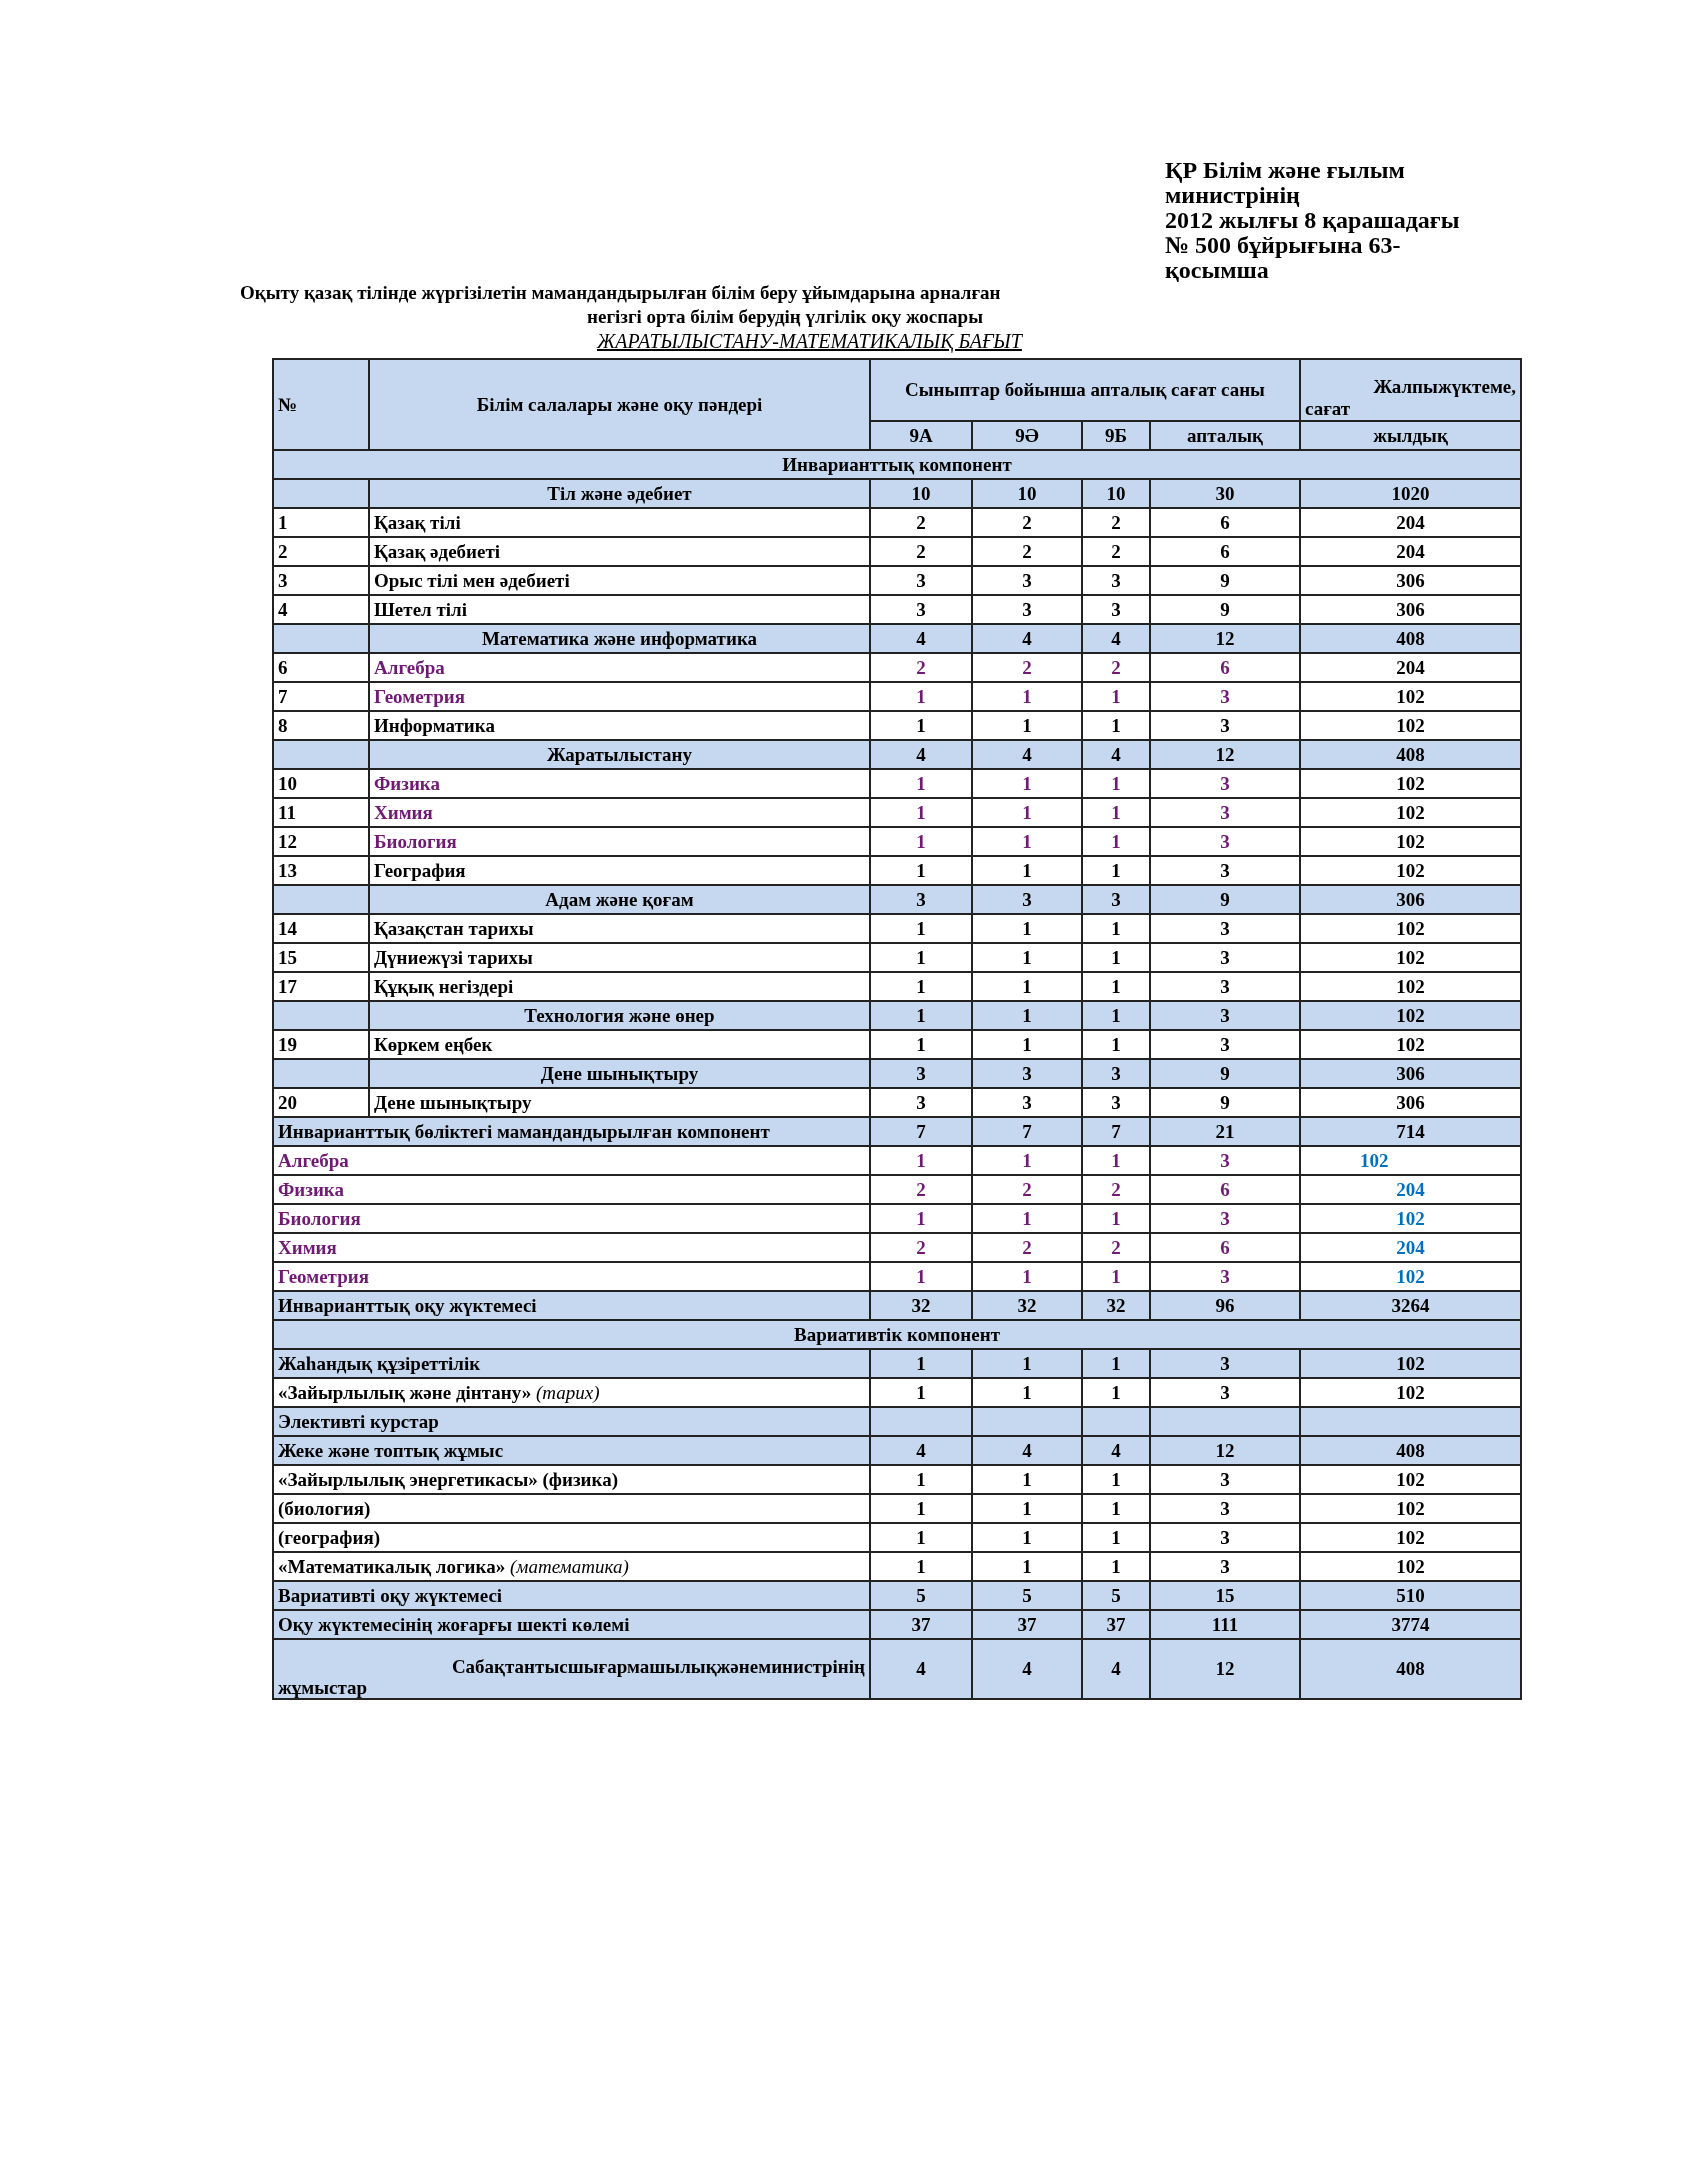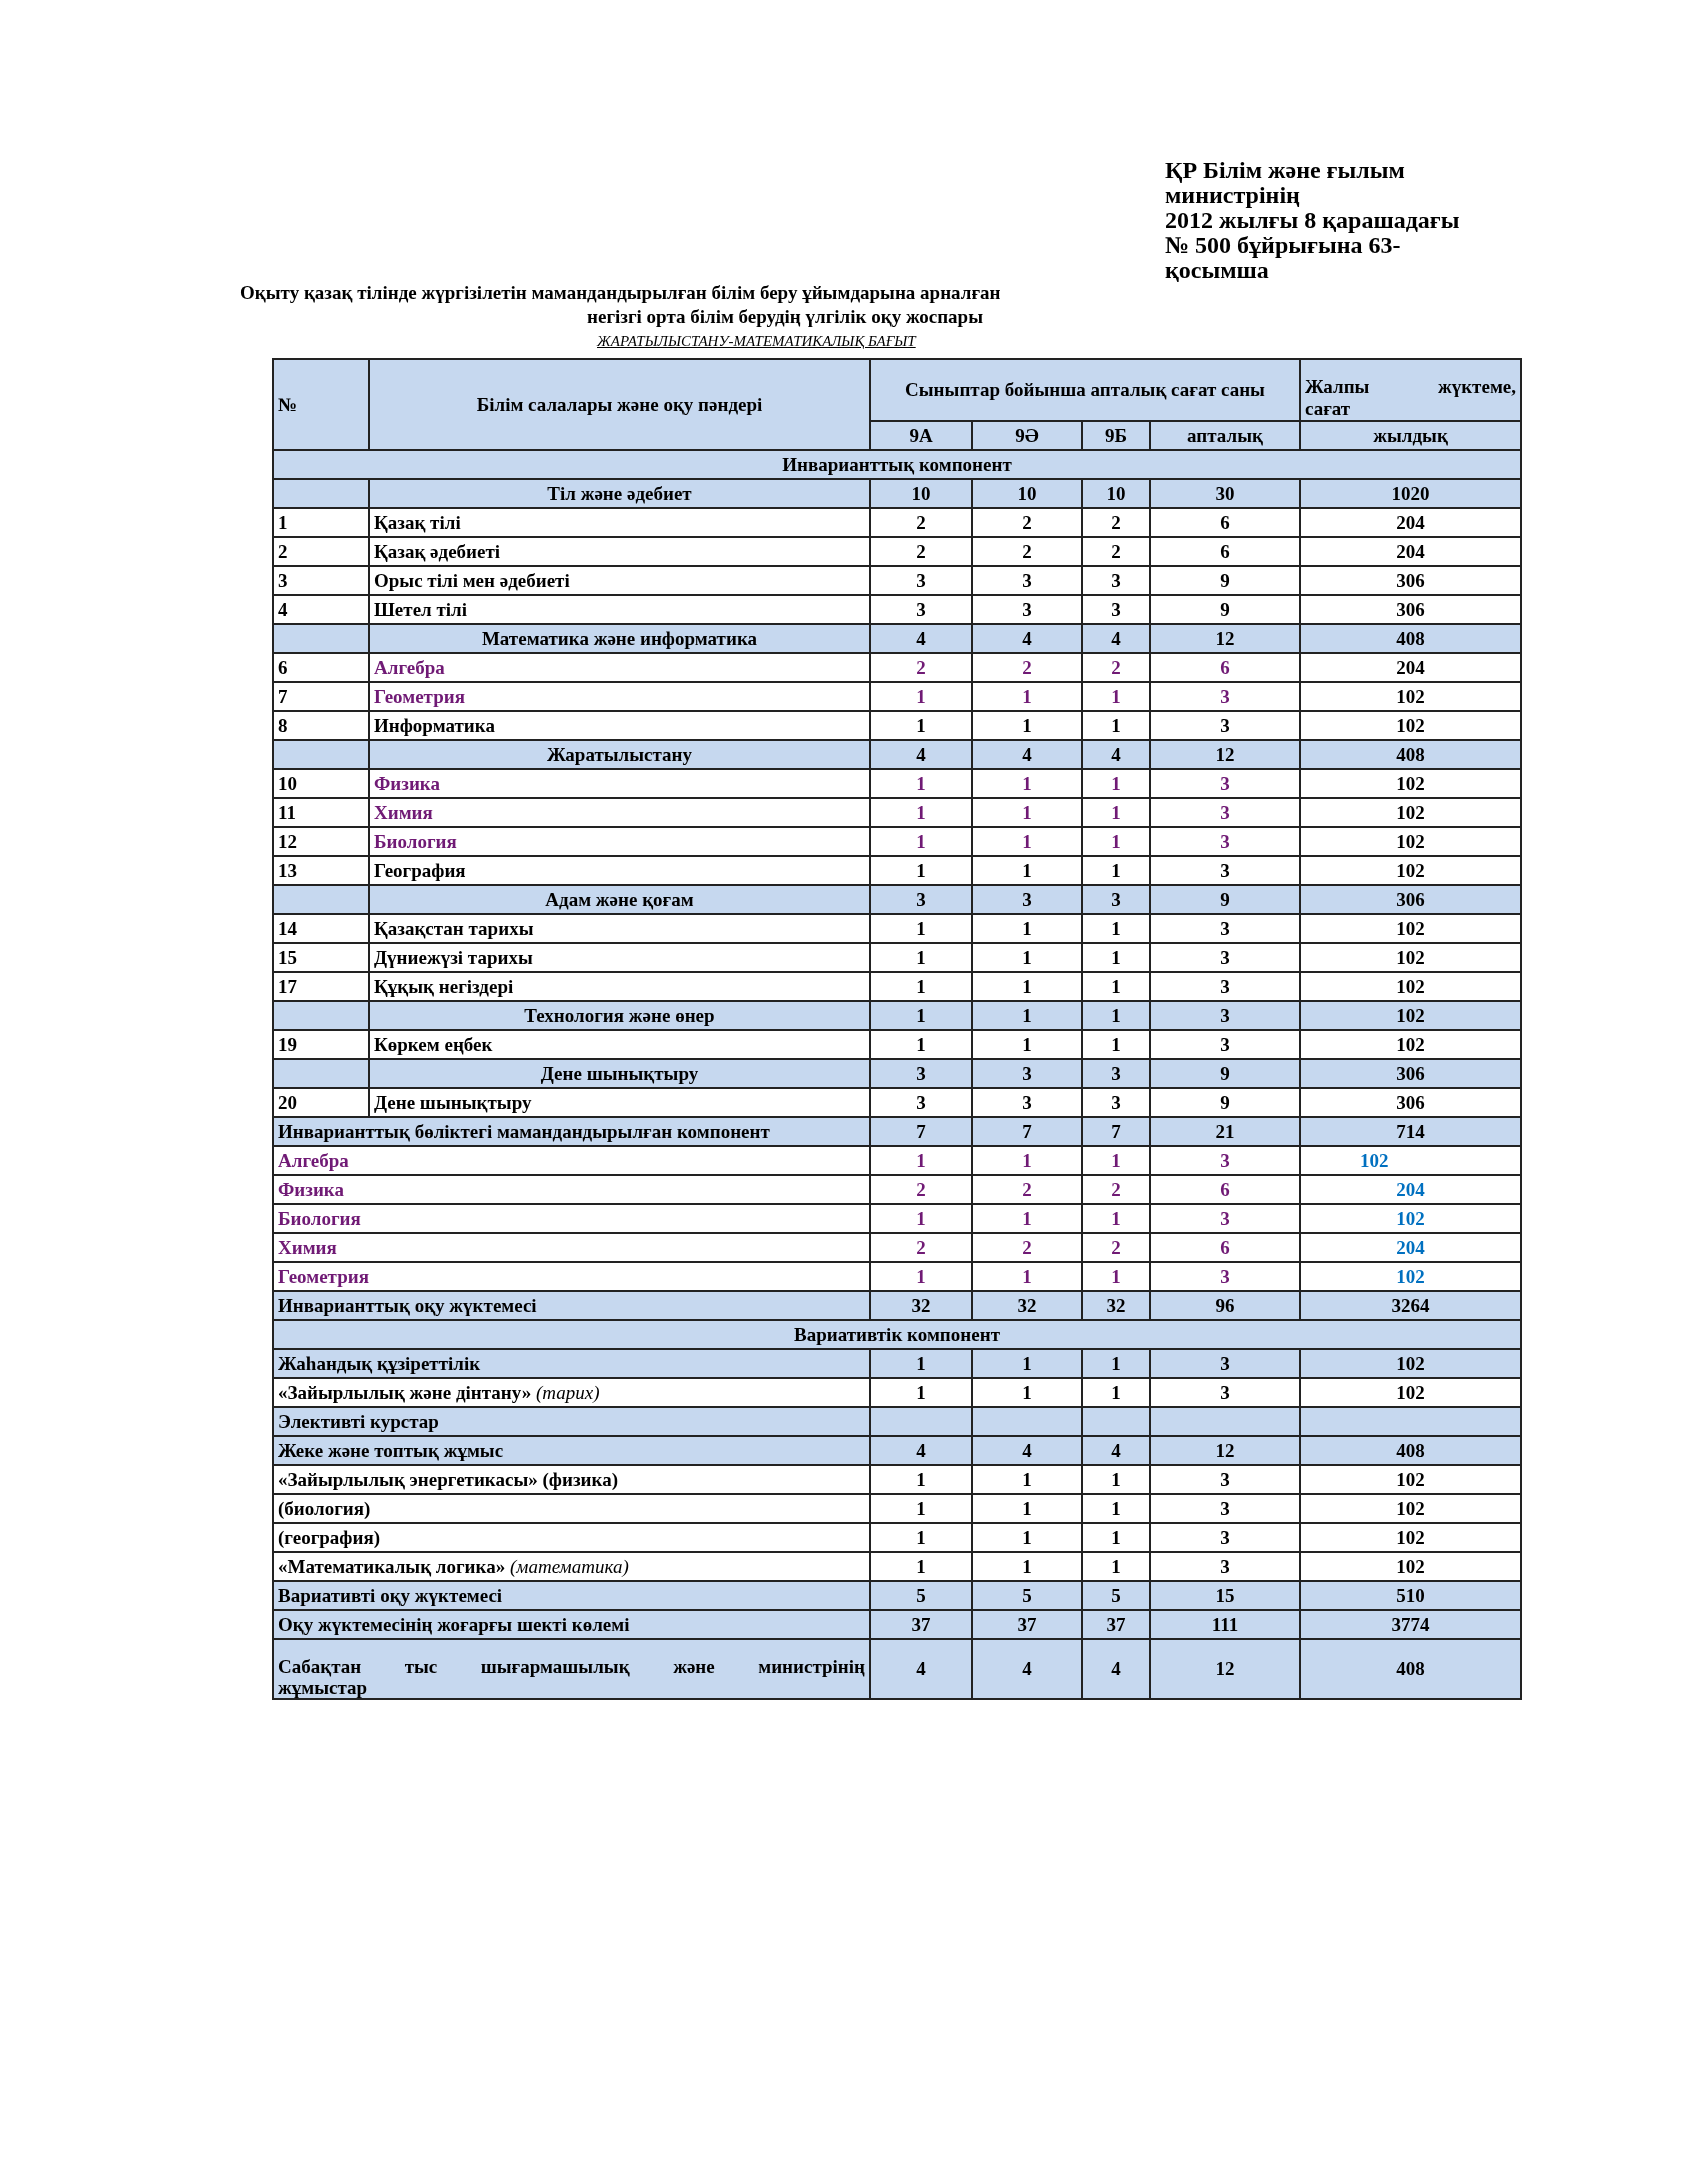--- a/index.html
+++ b/index.html
@@ -17,21 +17,21 @@
   .title1 {
     position: absolute; left: 240px; top: 281px;
     font-weight: bold; font-size: 19px; line-height: 24px; white-space: nowrap;
   }
   .title2 {
     position: absolute; left: 587px; top: 305px;
     font-weight: bold; font-size: 19px; line-height: 24px; white-space: nowrap;
   }
   .title3 {
     position: absolute; left: 597px; top: 329px;
-    font-style: italic; font-size: 15px; line-height: 24px; white-space: nowrap;
+    font-style: italic; font-size: 20px; line-height: 24px; white-space: nowrap;
     text-decoration: underline;
   }
   table.plan {
     position: absolute; left: 272px; top: 358px;
     width: 1248px;
     border-collapse: collapse;
     table-layout: fixed;
     font-size: 19px; font-weight: bold;
   }
   table.plan td {
@@ -42,21 +42,21 @@
     overflow: hidden;
     white-space: nowrap;
   }
   .hdr td { background: #c6d8ef; }
   .blue-row td { background: #c6d8ef; }
   .c { text-align: center; }
   .l { text-align: left; }
   .red { color: #701a75; }
   .bl { color: #0070c0; }
   .ital { font-style: italic; font-weight: normal; }
-  .just-line { display: flex; justify-content: space-between; margin-top: 16px; }
+  .just-line { display: flex; justify-content: flex-end; margin-top: 16px; }
 </style>
 </head>
 <body>
 
 <div class="approval">
   <div>ҚР Білім және ғылым</div>
   <div>министрінің</div>
   <div>2012 жылғы 8 қарашадағы</div>
   <div>№ 500 бұйрығына 63-</div>
   <div>қосымша</div>

